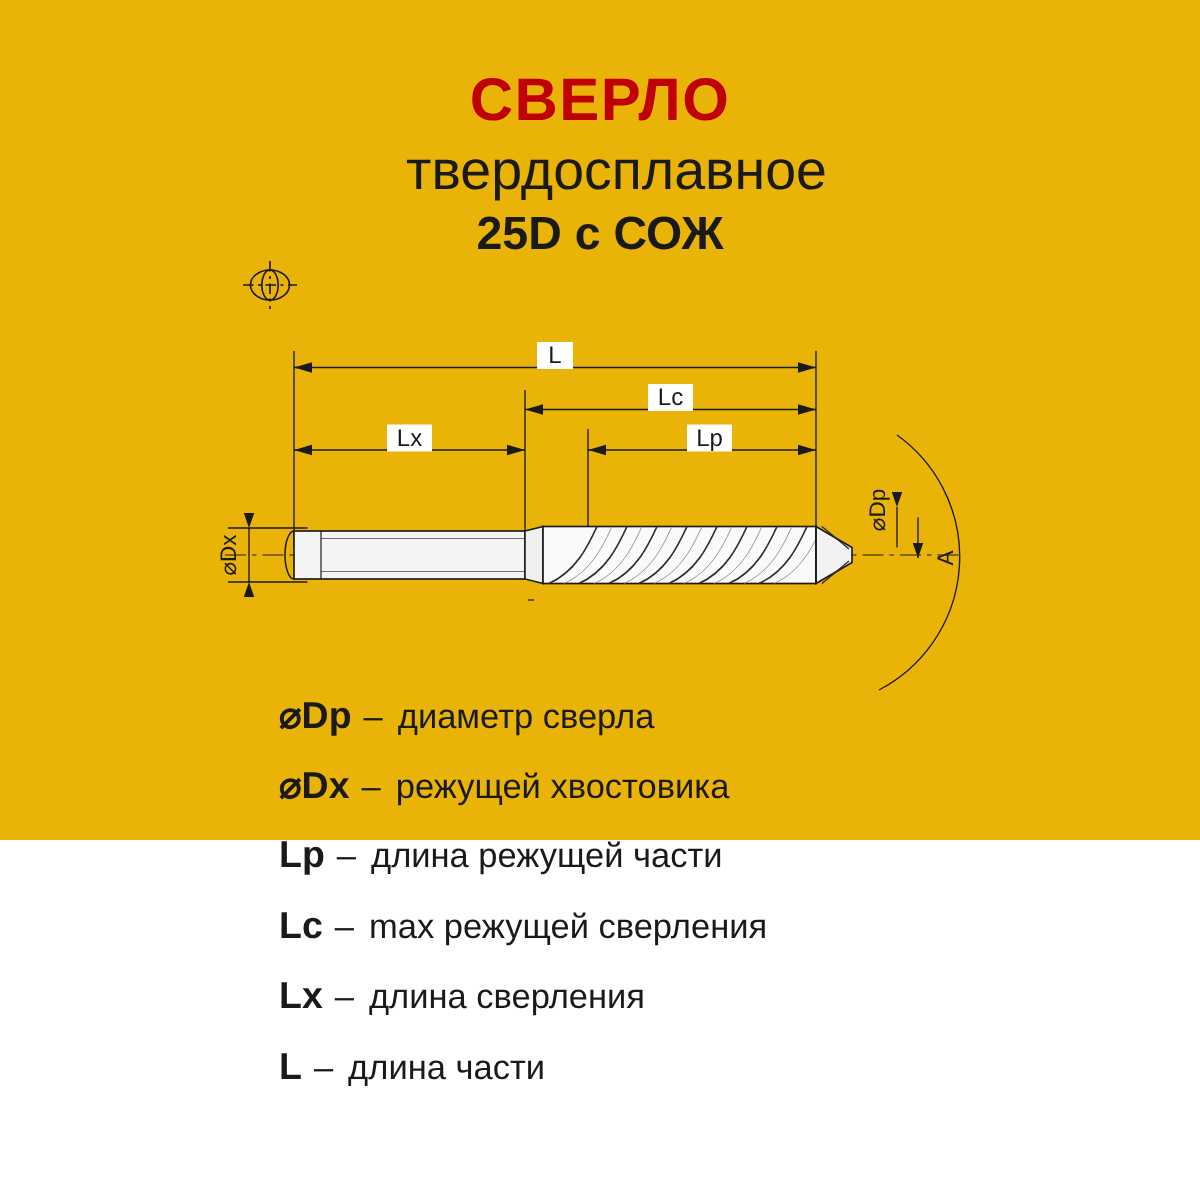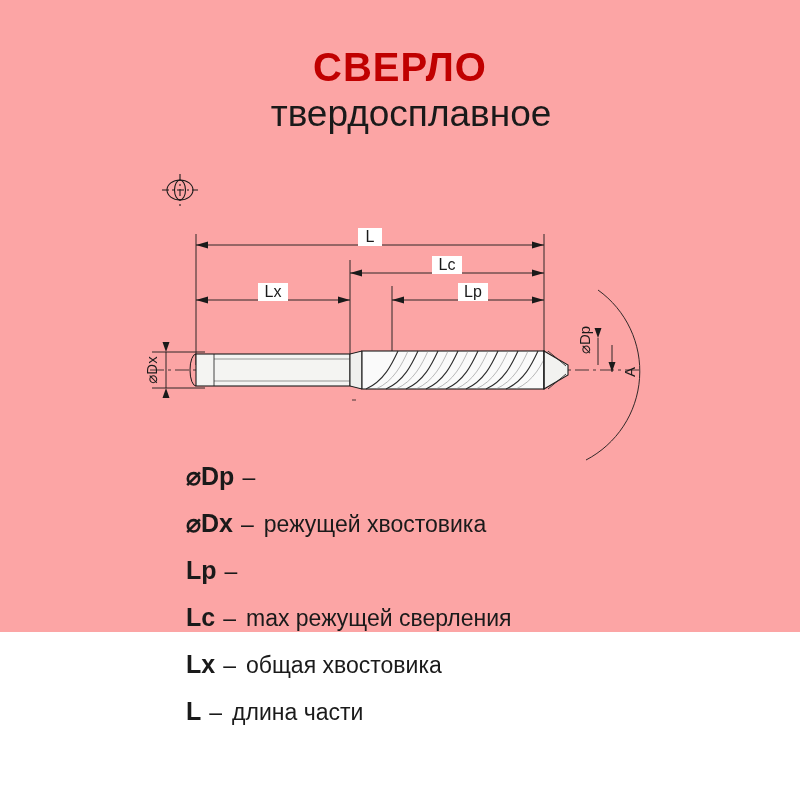--- a/index.html
+++ b/index.html
@@ -11,22 +11,22 @@
     width: 800px;
     height: 800px;
     overflow: hidden;
     font-family: "Liberation Sans", sans-serif;
     color: #1a1a1a;
     position: relative;
   }
   .page {
     position: relative;
     width: 800px;
-    height: 632px;
-    background: #fca5a5;
+    height: 560px;
+    background: #eab308;
   }
 
   
   .title-block {
     position: absolute;
     top: 46px;
     left: 0;
     width: 800px;
     text-align: center;
   }
@@ -93,20 +93,21 @@
   }
 </style>
 </head>
 <body>
 
 <div class="page">
 
   <div class="title-block">
     <div class="title-main">СВЕРЛО</div>
     <div class="title-sub1">твердосплавное</div>
+    <div class="title-sub2">25D с СОЖ</div>
   </div>
 
   <div class="drawing">
     <svg width="800" height="320" viewBox="0 0 800 320" xmlns="http://www.w3.org/2000/svg">
 
       <g stroke="#1a1a1a" fill="none" stroke-width="1.1">
         <ellipse cx="180" cy="30" rx="13" ry="10"></ellipse>
         <ellipse cx="180" cy="30" rx="5.5" ry="10"></ellipse>
         <line x1="162" y1="30" x2="198" y2="30" stroke-dasharray="7,3,2,3"></line>
         <line x1="180" y1="14" x2="180" y2="46" stroke-dasharray="7,3,2,3"></line>
@@ -226,43 +227,45 @@
         <line x1="352" y1="240" x2="356" y2="240" stroke="#1a1a1a" stroke-width="0.8"></line>
       </g>
     </svg>
   </div>
 
   <div class="legend">
 
     <div class="legend-row">
       <span class="legend-sym">⌀Dp</span>
       <span class="legend-dash">–</span>
+      <span class="legend-desc">диаметр сверла</span>
     </div>
 
     <div class="legend-row">
       <span class="legend-sym">⌀Dx</span>
       <span class="legend-dash">–</span>
       <span class="legend-desc">режущей хвостовика</span>
     </div>
 
     <div class="legend-row">
       <span class="legend-sym">Lp</span>
       <span class="legend-dash">–</span>
+      <span class="legend-desc">длина режущей части</span>
     </div>
 
     <div class="legend-row">
       <span class="legend-sym">Lc</span>
       <span class="legend-dash">–</span>
       <span class="legend-desc">max режущей сверления</span>
     </div>
 
     <div class="legend-row">
       <span class="legend-sym">Lx</span>
       <span class="legend-dash">–</span>
-      <span class="legend-desc">общая хвостовика</span>
+      <span class="legend-desc">длина сверления</span>
     </div>
 
     <div class="legend-row">
       <span class="legend-sym">L</span>
       <span class="legend-dash">–</span>
       <span class="legend-desc">длина части</span>
     </div>
 
   </div>
 </div>

